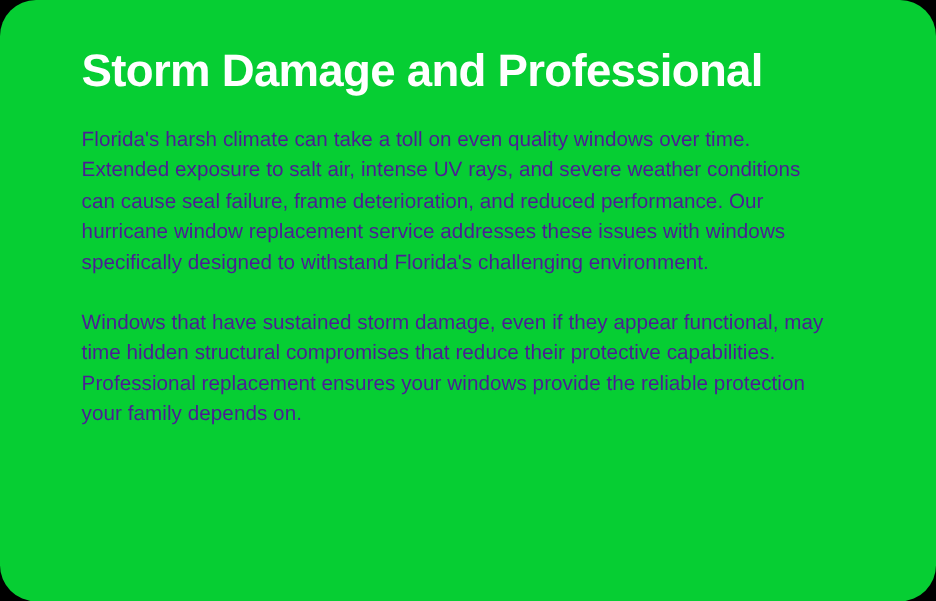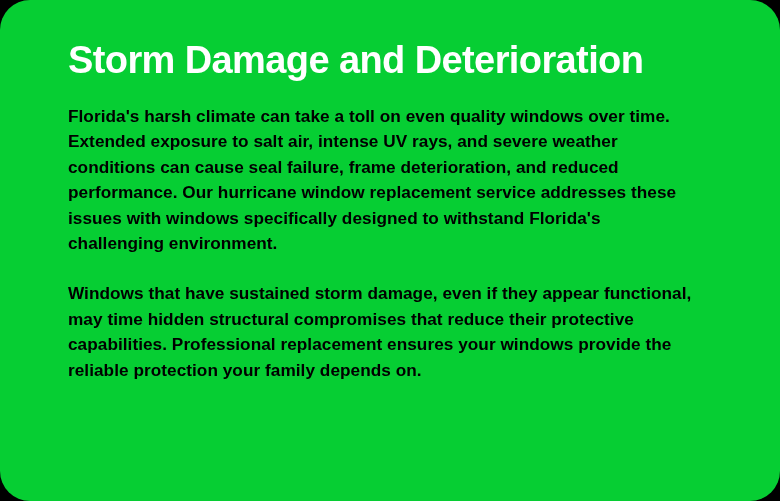--- a/index.html
+++ b/index.html
@@ -47,36 +47,36 @@
 
   .card-body {
     margin-top: 20px;
     width: 628px;
   }
 
   .body-paragraph {
     margin: 0;
     font-size: 17.2px;
     line-height: 25.4px;
-    font-weight: 700;
-    color: #000000;
+    font-weight: 400;
+    color: #4c1d95;
     letter-spacing: 0.05px;
   }
 
   .body-paragraph + .body-paragraph {
     margin-top: 25px;
   }
 </style>
 </head>
 <body>
 
 <div class="card">
   <div class="card-inner">
 
-    <h1 class="card-title">Storm Damage and Deterioration</h1>
+    <h1 class="card-title">Storm Damage and Professional</h1>
 
     <div class="card-body">
       <p class="body-paragraph">Florida's harsh climate can take a toll on even quality windows over time. Extended exposure to salt air, intense UV rays, and severe weather conditions can cause seal failure, frame deterioration, and reduced performance. Our hurricane window replacement service addresses these issues with windows specifically designed to withstand Florida's challenging environment.</p>
       <p class="body-paragraph">Windows that have sustained storm damage, even if they appear functional, may time hidden structural compromises that reduce their protective capabilities. Professional replacement ensures your windows provide the reliable protection your family depends on.</p>
     </div>
 
   </div>
 </div>
 
 </body></html>

